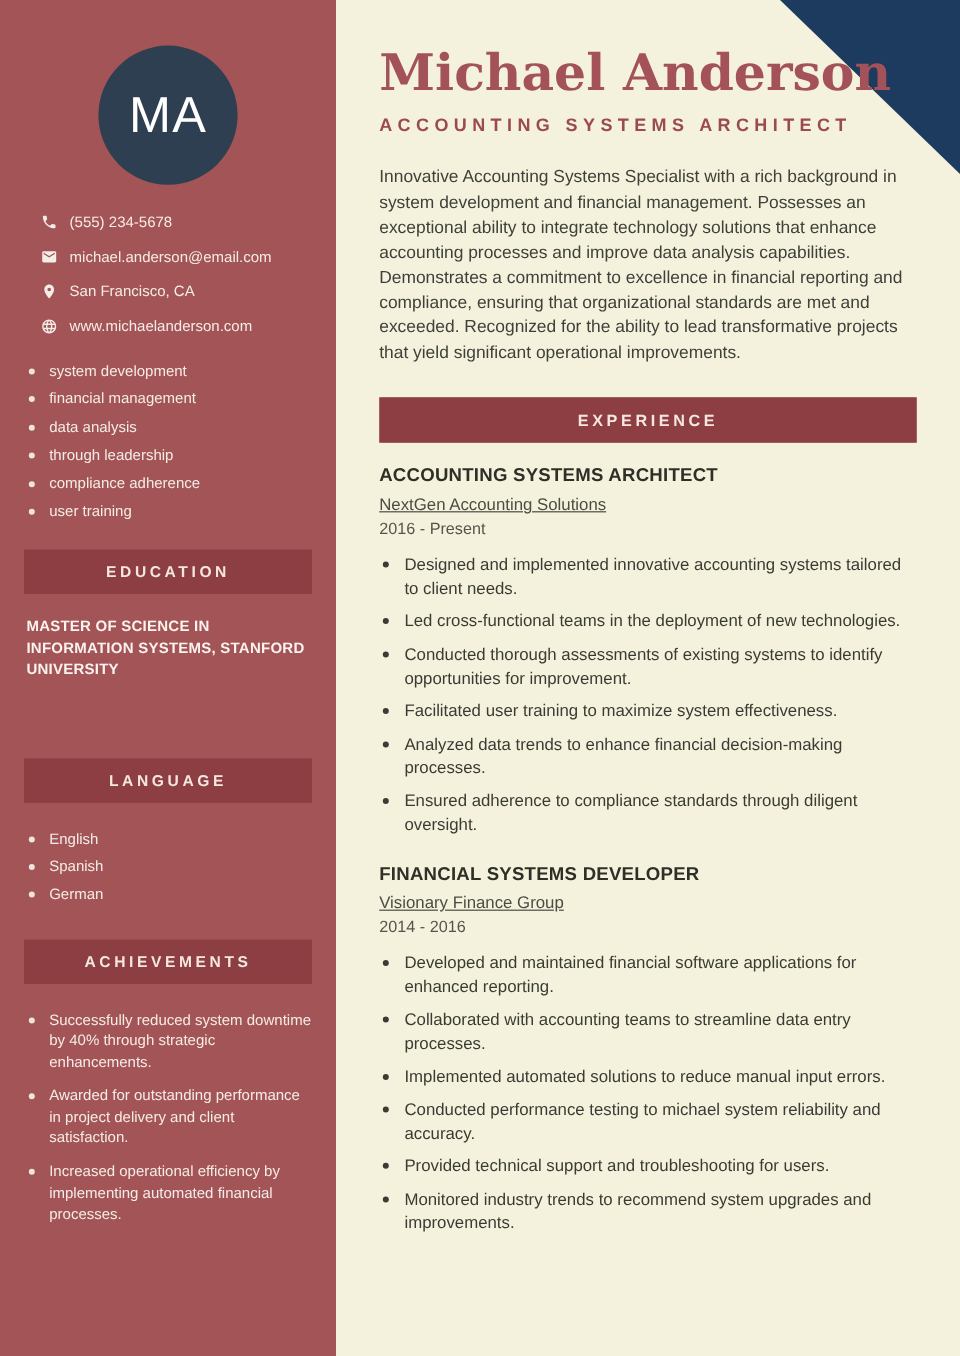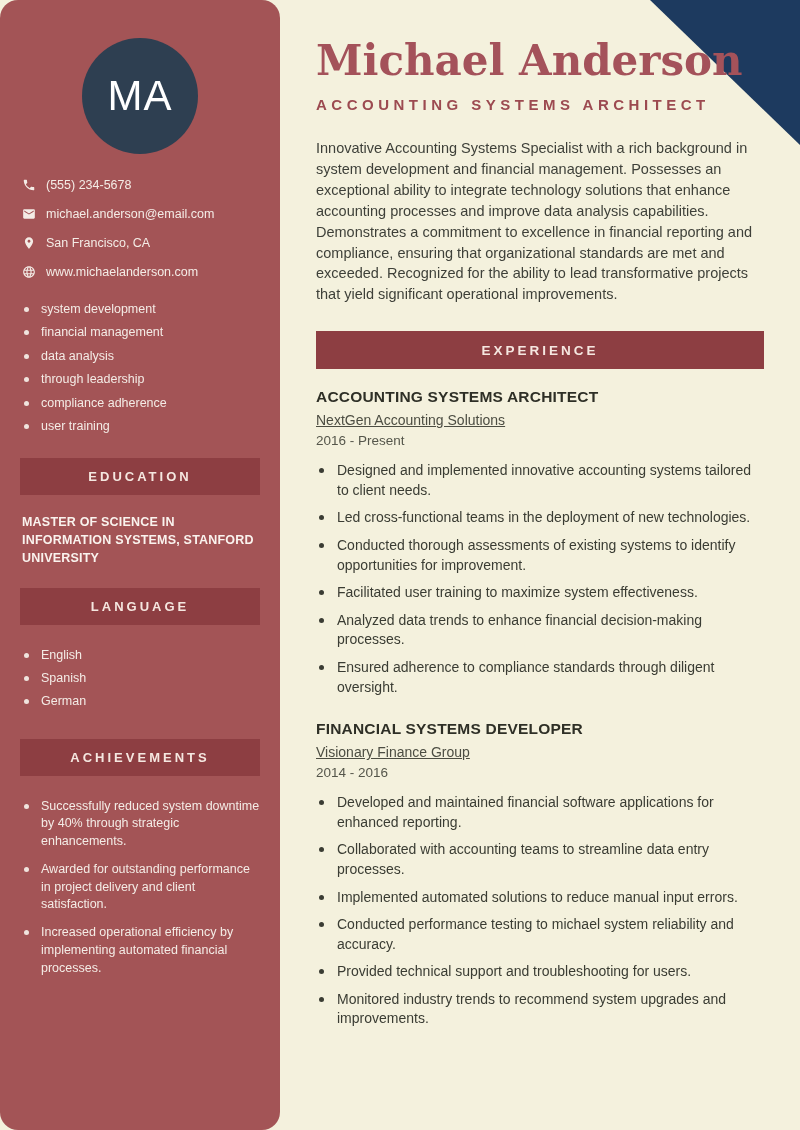--- a/index.html
+++ b/index.html
@@ -13,49 +13,48 @@
     overflow: hidden;
     background: var(--main-bg, #f4f1dd);
   }
 
   
   .sidebar {
     width: 280px; flex: 0 0 280px;
     background: var(--sidebar-bg, #a35456);
     color: #f2e8e2;
     overflow: hidden;
-    border-radius: 18px;
   }
   .avatar {
     width: 116px; height: 116px;
     border-radius: 50%;
     background: var(--avatar-bg, #2e3f51);
     margin: 38px auto 0;
     display: flex; align-items: center; justify-content: center;
   }
   .avatar span {
     color: #fff; font-size: 42px; font-weight: 500; letter-spacing: 1px;
   }
-  .contact { list-style: none; margin-top: 24px; padding-left: 22px; }
+  .contact { list-style: none; margin-top: 24px; padding-left: 34px; }
   .contact li { display: flex; align-items: center; margin-bottom: 15px; }
   .contact .cicon { width: 14px; height: 14px; flex: 0 0 14px; margin-right: 10px; }
   .contact .cicon svg { width: 14px; height: 14px; display: block; }
   .contact .ctext { font-size: 12.5px; color: #f4ece6; }
 
   .side-box {
     margin: 0 20px;
     height: 37px;
     background: var(--section-box, #8d3e42);
     display: flex; align-items: center; justify-content: center;
     font-size: 13px; font-weight: bold; letter-spacing: 3px;
     color: #f5e7e0;
   }
   .side-box.skills { margin-top: 43px; }
   .side-box.education { margin-top: 25px; }
-  .side-box.language { margin-top: 20px; }
+  .side-box.language { margin-top: 64px; }
   .side-box.achievements { margin-top: 30px; }
 
   .side-list { list-style: none; margin-top: 23px; padding: 0 18px 0 22px; }
   .side-list li { display: flex; margin-bottom: 9px; }
   .side-list .dot {
     width: 5px; height: 5px; border-radius: 50%;
     background: #f0e4de; flex: 0 0 5px;
     margin: 5px 12px 0 2px;
   }
   .side-list .side-item-text { font-size: 12.5px; line-height: 1.15; color: #f4ece6; }

